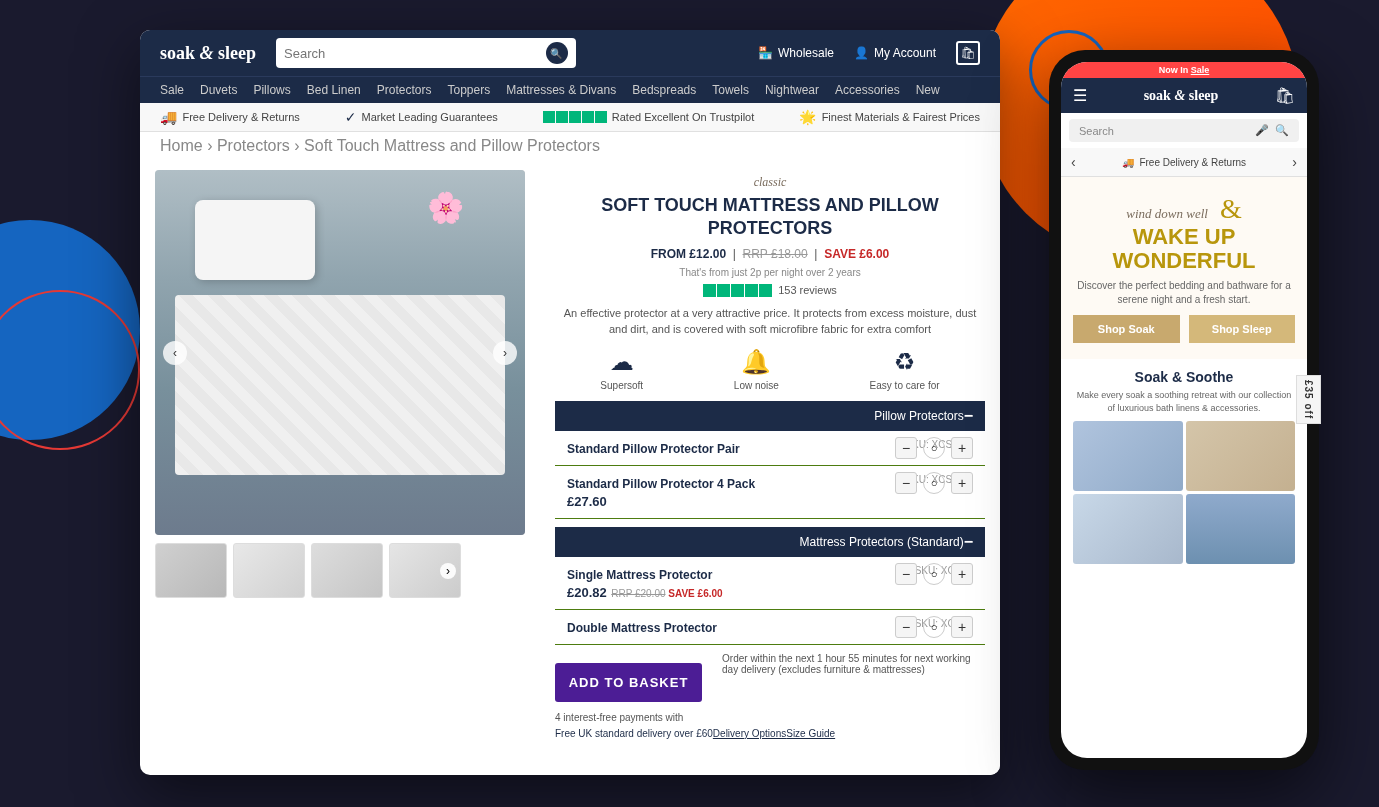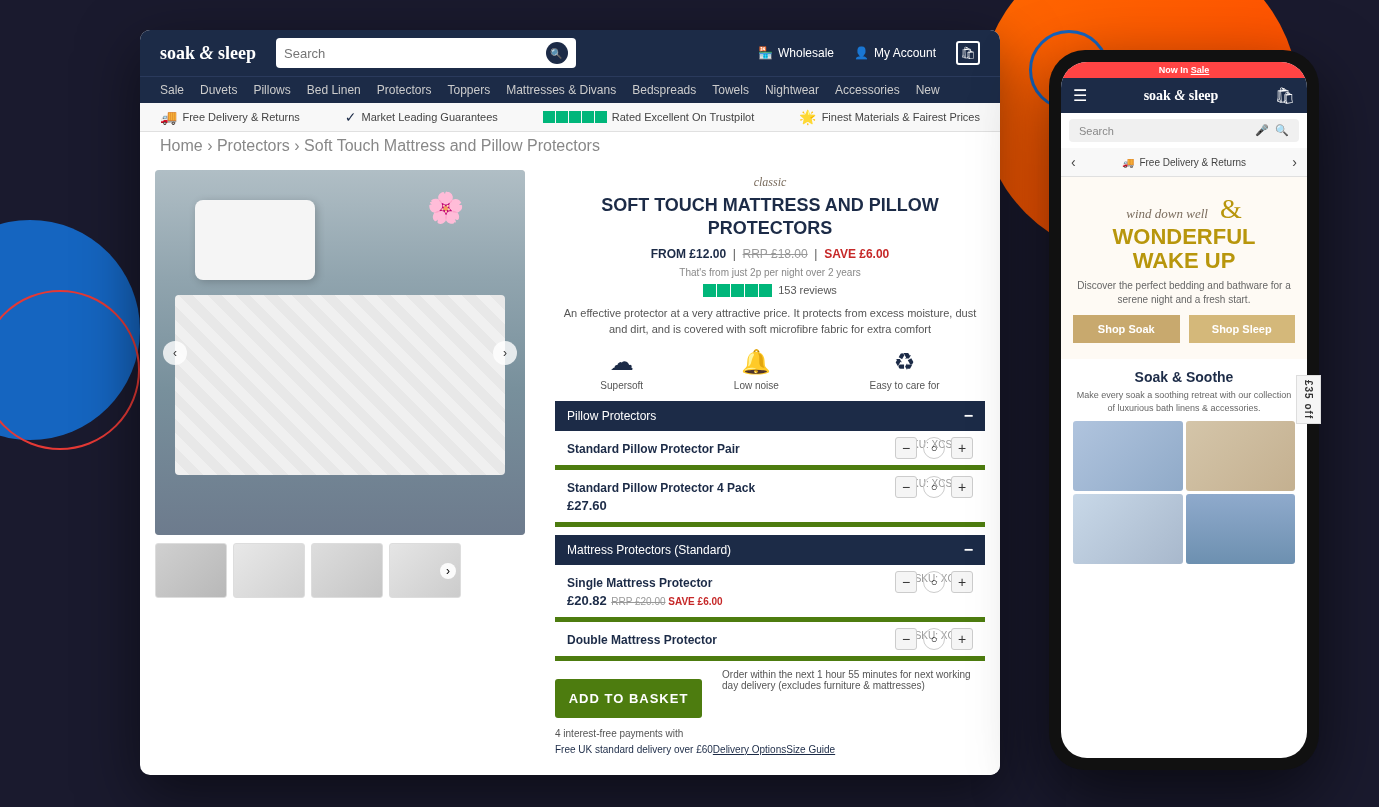--- a/index.html
+++ b/index.html
@@ -403,32 +403,32 @@
       text-align: center;
     }
 
     
     .section-header {
       background: #1c2b47;
       color: #fff;
       padding: 6px 12px;
       font-size: 12px;
       display: flex;
-      justify-content: space-between;
+      justify-content: flex-end;
       align-items: center;
       margin: 8px 0 0;
       cursor: pointer;
     }
     .section-collapse {
       font-size: 16px;
       font-weight: bold;
     }
 
     .product-option {
-      border-bottom: 5px solid #4d7c0f;
+      border-bottom: 1px solid #4d7c0f;
       padding: 8px 12px;
     }
     .option-name {
       font-size: 12px;
       color: #1c2b47;
       font-weight: bold;
     }
     .option-sku {
       font-size: 10px;
       color: #999;
@@ -473,21 +473,21 @@
       height: 22px;
       border: 1px solid #ccc;
       border-radius: 50%;
       display: flex;
       align-items: center;
       justify-content: center;
       font-size: 11px;
     }
 
     .add-to-basket-btn {
-      background: #4d7c0f;
+      background: #4c1d95;
       color: #fff;
       border: none;
       padding: 12px 12px;
       font-size: 13px;
       font-weight: bold;
       border-radius: 3px;
       cursor: pointer;
       width: 55%;
       margin: 10px 0 5px;
       text-transform: uppercase;
@@ -953,22 +953,22 @@
         <span>Free Delivery &amp; Returns</span>
       </div>
       <span style="font-size:14px;">›</span>
     </div>
 
     <div class="phone-main-banner">
       <div style="display:flex;align-items:baseline;justify-content:center;gap:12px;">
         <span class="banner-script">wind down well</span>
         <span class="banner-amp">&amp;</span>
       </div>
+      <div class="banner-headline">WAKE UP</div>
       <div class="banner-headline">WONDERFUL</div>
-      <div class="banner-headline">WAKE UP</div>
       <p class="banner-subtext">Discover the perfect bedding and bathware for a serene night and a fresh start.</p>
       <div class="shop-buttons">
         <div class="shop-btn shop-btn-soak">Shop Soak</div>
         <div class="shop-btn shop-btn-sleep">Shop Sleep</div>
       </div>
     </div>
 
     <div class="phone-soak-section">
       <div class="phone-section-title">Soak &amp; Soothe</div>
       <p class="phone-section-desc">Make every soak a soothing retreat with our collection of luxurious bath linens &amp; accessories.</p>

